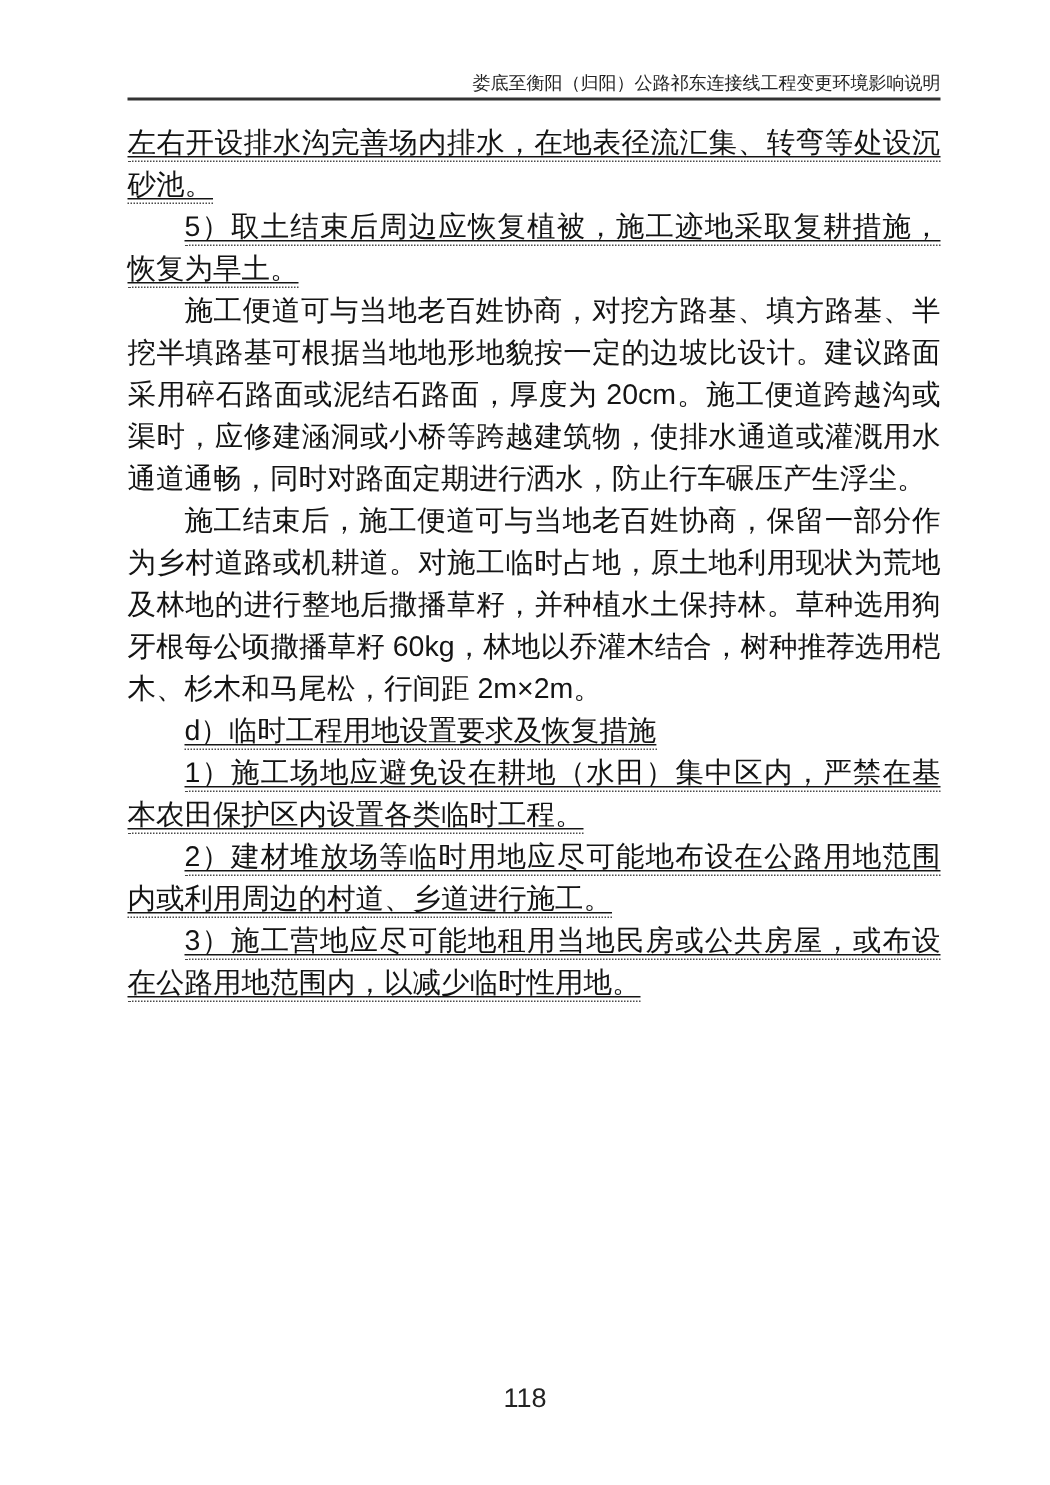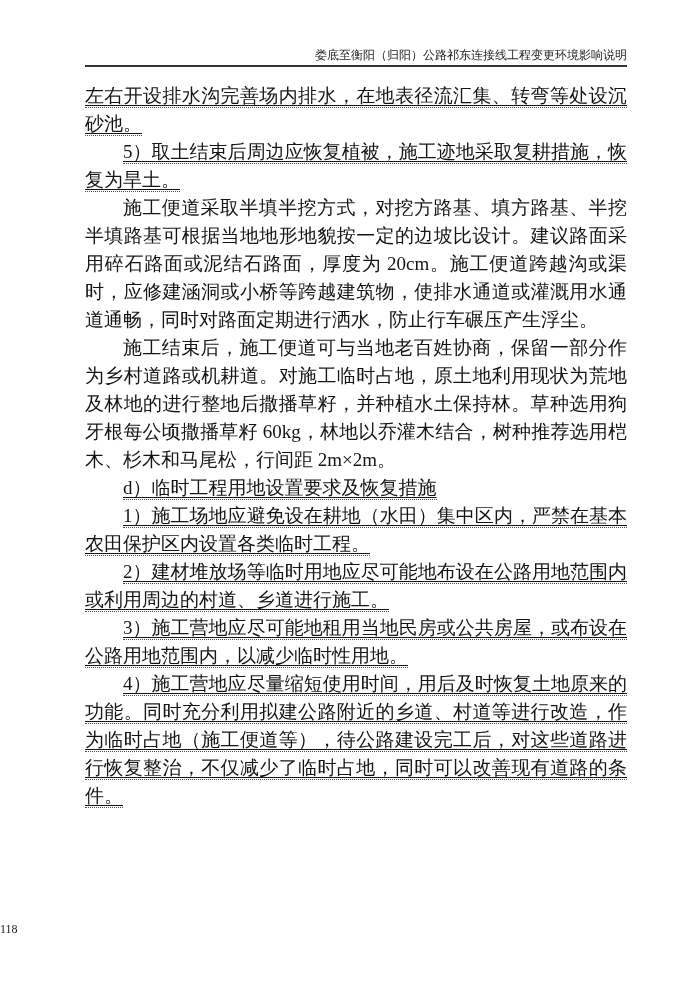--- a/index.html
+++ b/index.html
@@ -2,21 +2,21 @@
 <html lang="zh"><head>
 <meta charset="utf-8">
 <title>Document Page</title>
 <style>
   html, body { margin: 0; padding: 0; background: #ffffff; }
   .page {
     position: relative;
     width: 700px;
     height: 990px;
     background: #ffffff;
-    font-family: Liberation Serif, serif;
+    font-family: Liberation Sans, sans-serif;
     color: #1a1a1a;
     overflow: hidden;
     box-sizing: border-box;
   }
   .header-title {
     position: absolute;
     top: 47px;
     left: 85px;
     width: 542px;
     text-align: right;
@@ -52,41 +52,41 @@
     text-decoration-thickness: 1px;
     text-underline-offset: 3px;
     border-bottom: 1px dotted #4a4a4a;
     padding-bottom: 1px;
   }
   .footer {
     position: absolute;
     top: 922px;
     left: 0;
     width: 700px;
-    font-size: 12px;
+    text-align: center;
+    font-size: 18px;
     color: #222222;
   }
 </style>
 </head>
 <body>
 
 <div class="page">
 
   <div class="header-title">娄底至衡阳（归阳）公路祁东连接线工程变更环境影响说明</div>
   <div class="header-rule"></div>
 
   <div class="content">
     <p class="para"><span class="u">左右开设排水沟完善场内排水，在地表径流汇集、转弯等处设沉砂池。</span></p>
     <p class="para indent"><span class="u">5）取土结束后周边应恢复植被，施工迹地采取复耕措施，恢复为旱土。</span></p>
-    <p class="para indent"><span>施工便道采取半填半挖方式，对挖方路基、填方路基、半挖半填路基可根据当地地形地貌按一定的边坡比设计。建议路面采用碎石路面或泥结石路面，厚度为 20cm。施工便道跨越沟或渠时，应修建涵洞或小桥等跨越建筑物，使排水通道或灌溉用水通道通畅，同时对路面定期进行洒水，防止行车碾压产生浮尘。</span></p>
+    <p class="para indent"><span>施工便道可与当地老百姓协商，对挖方路基、填方路基、半挖半填路基可根据当地地形地貌按一定的边坡比设计。建议路面采用碎石路面或泥结石路面，厚度为 20cm。施工便道跨越沟或渠时，应修建涵洞或小桥等跨越建筑物，使排水通道或灌溉用水通道通畅，同时对路面定期进行洒水，防止行车碾压产生浮尘。</span></p>
     <p class="para indent"><span>施工结束后，施工便道可与当地老百姓协商，保留一部分作为乡村道路或机耕道。对施工临时占地，原土地利用现状为荒地及林地的进行整地后撒播草籽，并种植水土保持林。草种选用狗牙根每公顷撒播草籽 60kg，林地以乔灌木结合，树种推荐选用桤木、杉木和马尾松，行间距 2m×2m。</span></p>
     <p class="para indent"><span class="u">d）临时工程用地设置要求及恢复措施</span></p>
     <p class="para indent"><span class="u">1）施工场地应避免设在耕地（水田）集中区内，严禁在基本农田保护区内设置各类临时工程。</span></p>
     <p class="para indent"><span class="u">2）建材堆放场等临时用地应尽可能地布设在公路用地范围内或利用周边的村道、乡道进行施工。</span></p>
     <p class="para indent"><span class="u">3）施工营地应尽可能地租用当地民房或公共房屋，或布设在公路用地范围内，以减少临时性用地。</span></p>
-    <p class="para indent"><span class="u">4）施工营地应尽量缩短使用时间，用后及时恢复土地原来的功能。同时充分利用拟建公路附近的乡道、村道等进行改造，作为临时占地（施工便道等），待公路建设完工后，对这些道路进行恢复整治，不仅减少了临时占地，同时可以改善现有道路的条件。</span></p>
   </div>
 
   <div class="footer">
     <span>118</span>
   </div>
 
 </div>
 
 </body></html>

